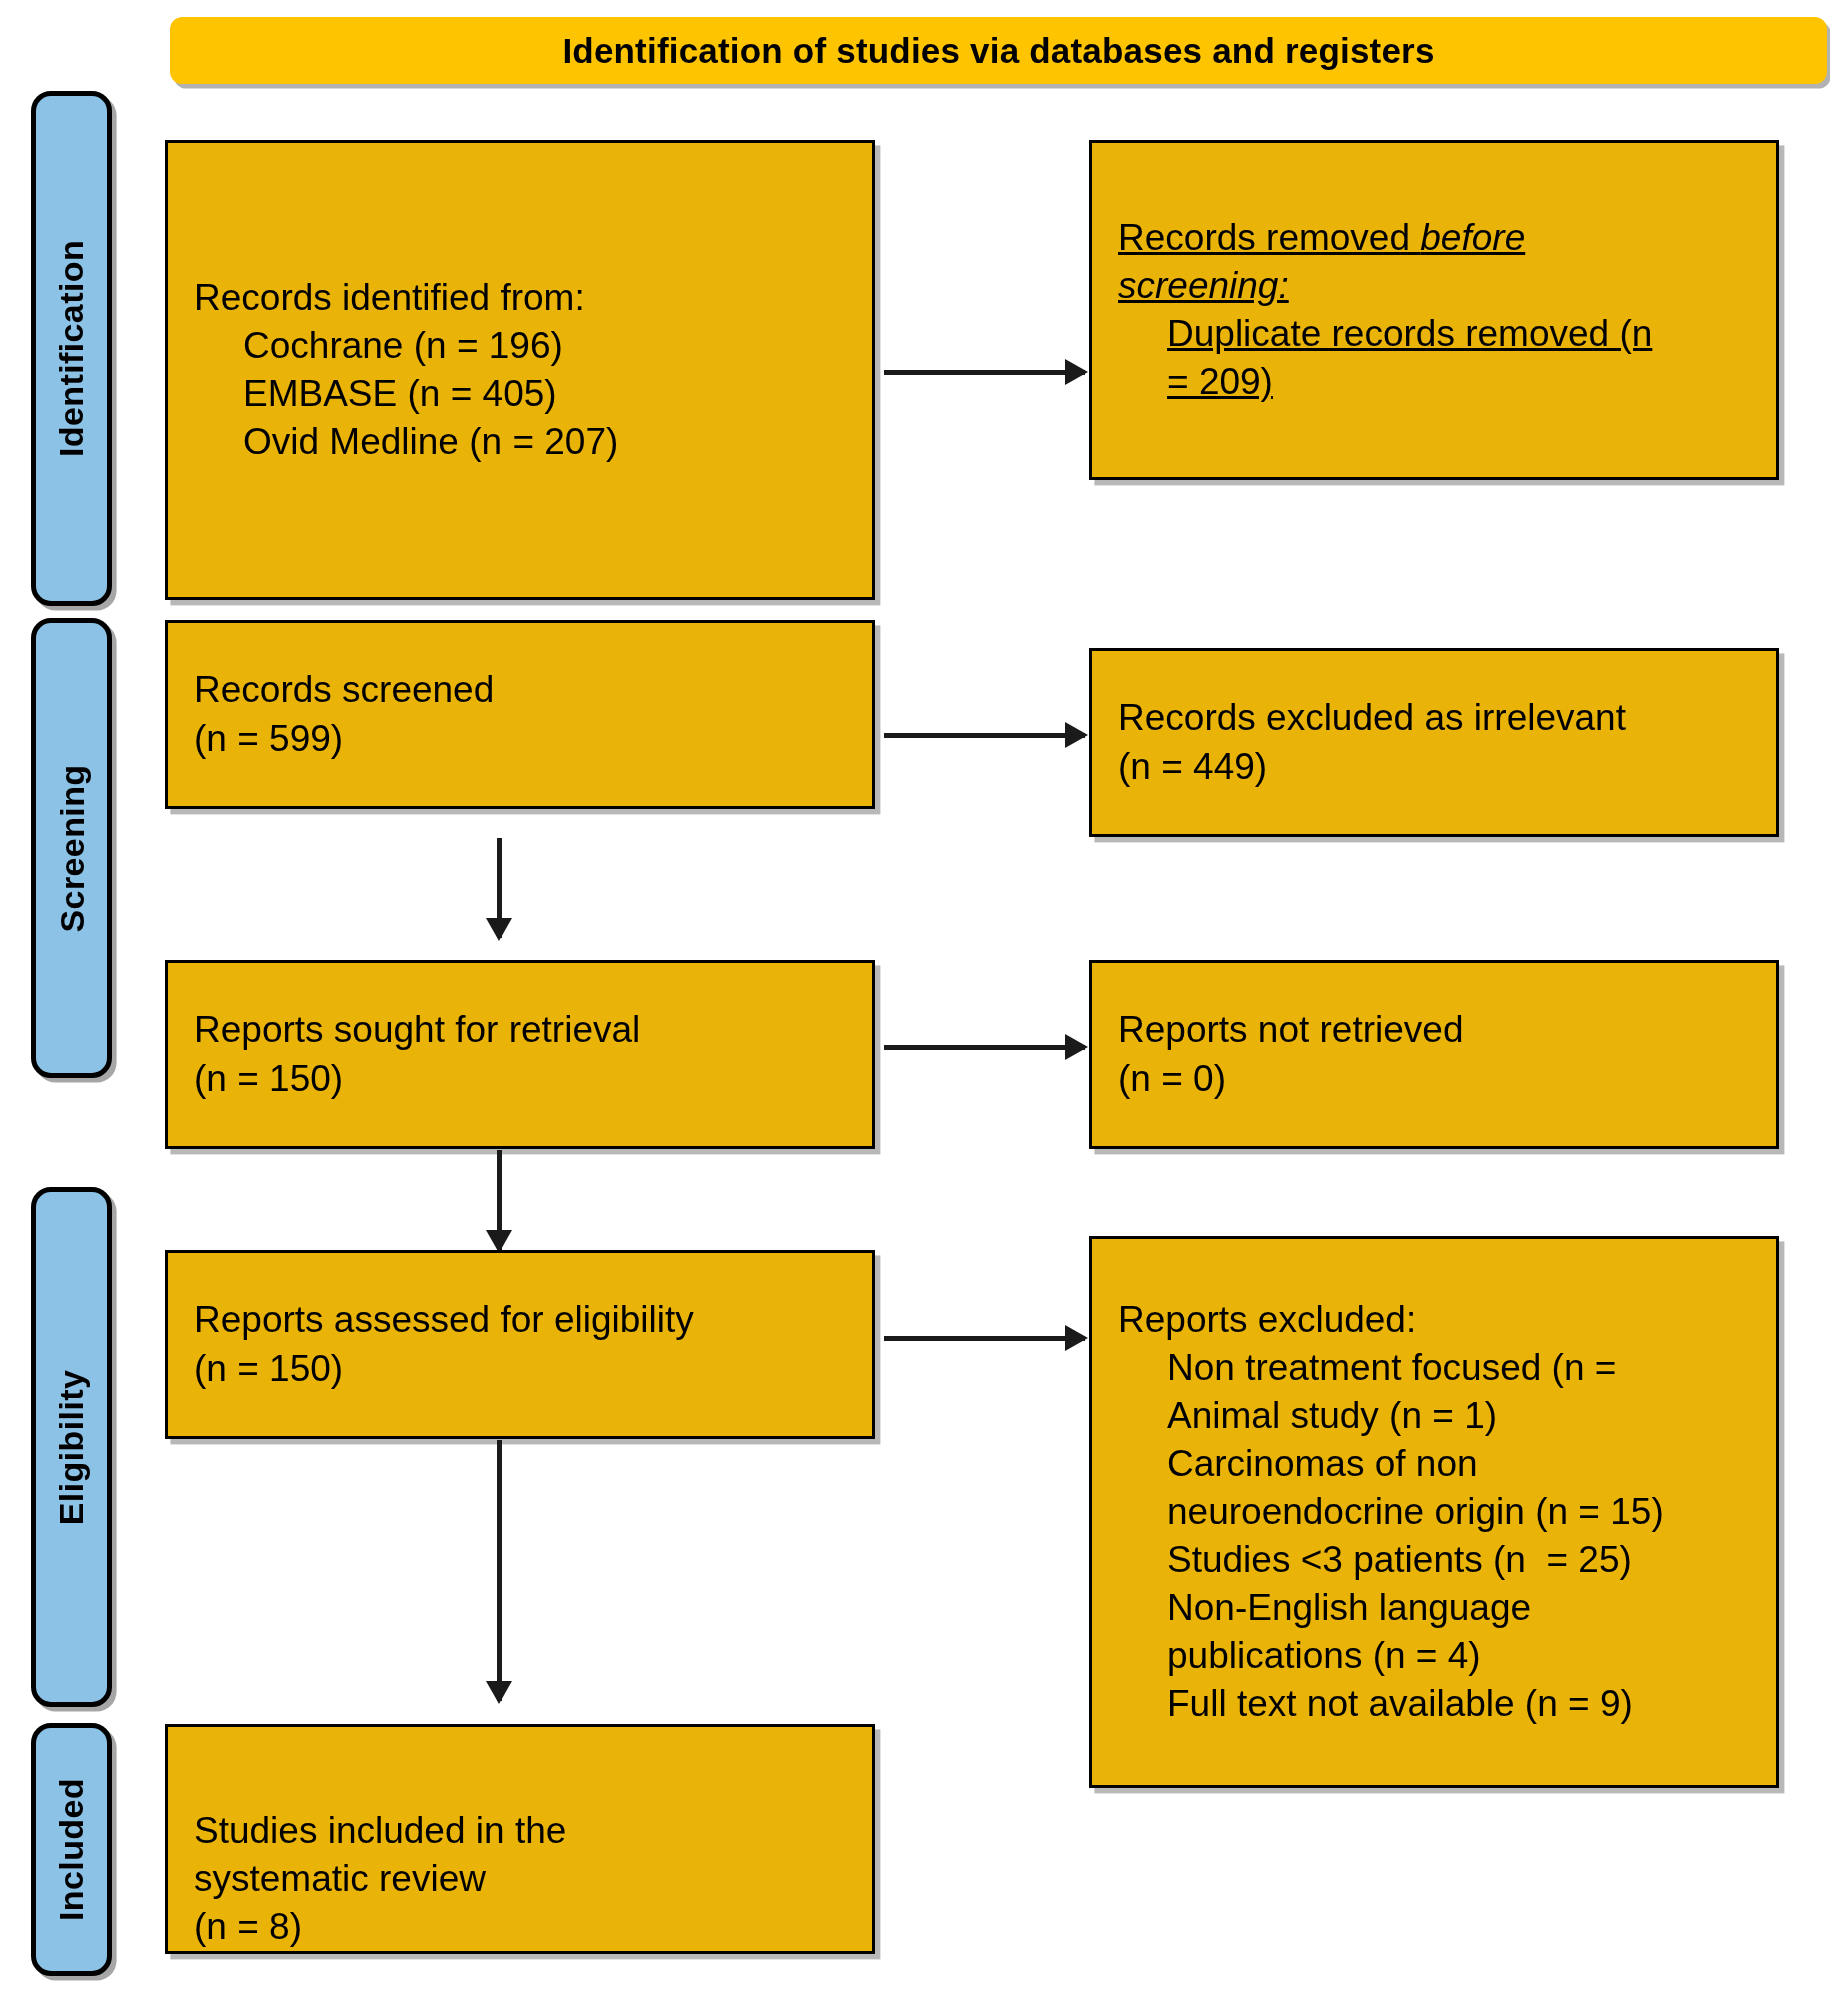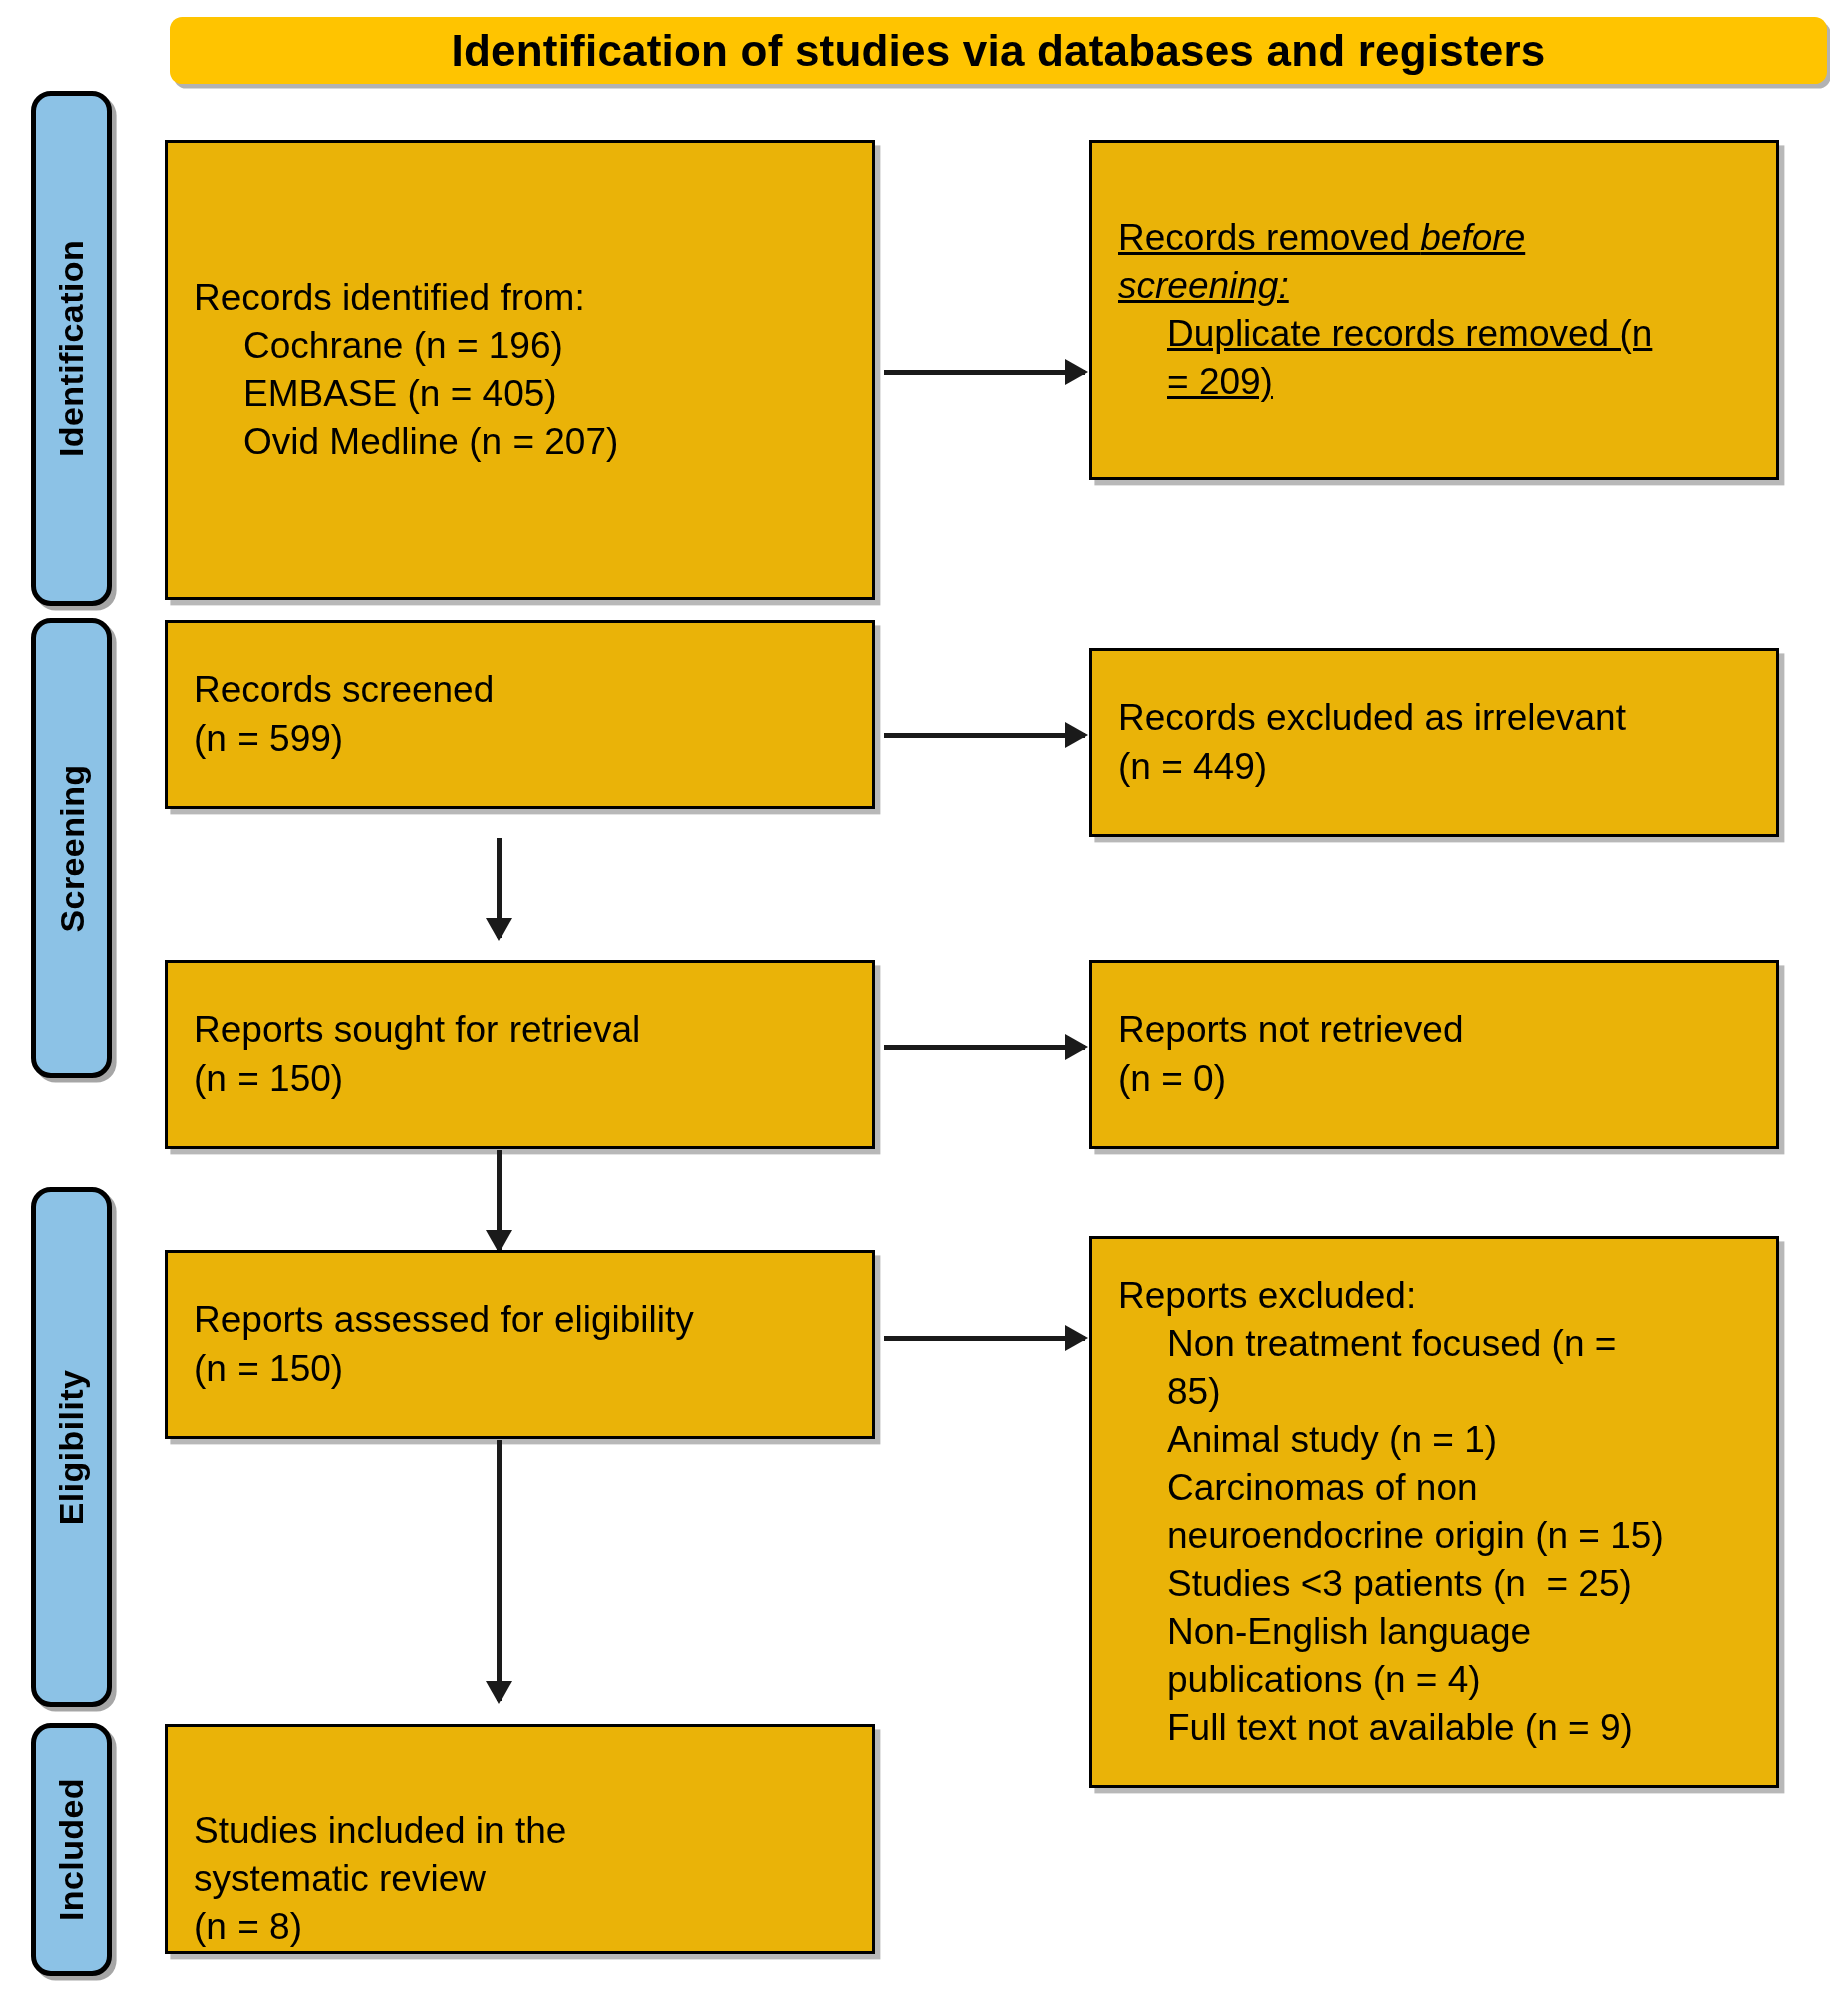--- a/index.html
+++ b/index.html
@@ -30,21 +30,21 @@
     width: 1657px;
     height: 67px;
     background: #FFC400;
     border-radius: 12.3px;
     box-shadow: 3.8px 4.6px 0 rgba(0,0,0,0.30);
     display: flex;
     align-items: center;
     justify-content: center;
   }
   .banner-text {
-    font-size: 44px;
+    font-size: 35px;
     font-weight: bold;
     color: #000000;
     letter-spacing: 0.2px;
     text-align: center;
   }
 
   
   .stage-block {
     position: absolute;
     left: 31px;
@@ -215,21 +215,20 @@
       <div class="fline">(n = 150)</div>
     </div>
   </div>
 
   <div class="h-arrow" style="left:884px; top:1336px; width:201px;"></div>
 
   <div class="fbox" style="left:1089px; top:1236px; width:690px; height:552px;">
     <div class="fbox-inner">
       <div class="fline">Reports excluded:</div>
       <div class="fline indent">Non treatment focused (n =</div>
-      <div class="fline indent">85)</div>
       <div class="fline indent">Animal study (n = 1)</div>
       <div class="fline indent">Carcinomas of non</div>
       <div class="fline indent">neuroendocrine origin (n = 15)</div>
       <div class="fline indent">Studies &lt;3 patients (n  = 25)</div>
       <div class="fline indent">Non-English language</div>
       <div class="fline indent">publications (n = 4)</div>
       <div class="fline indent">Full text not available (n = 9)</div>
     </div>
   </div>
 

